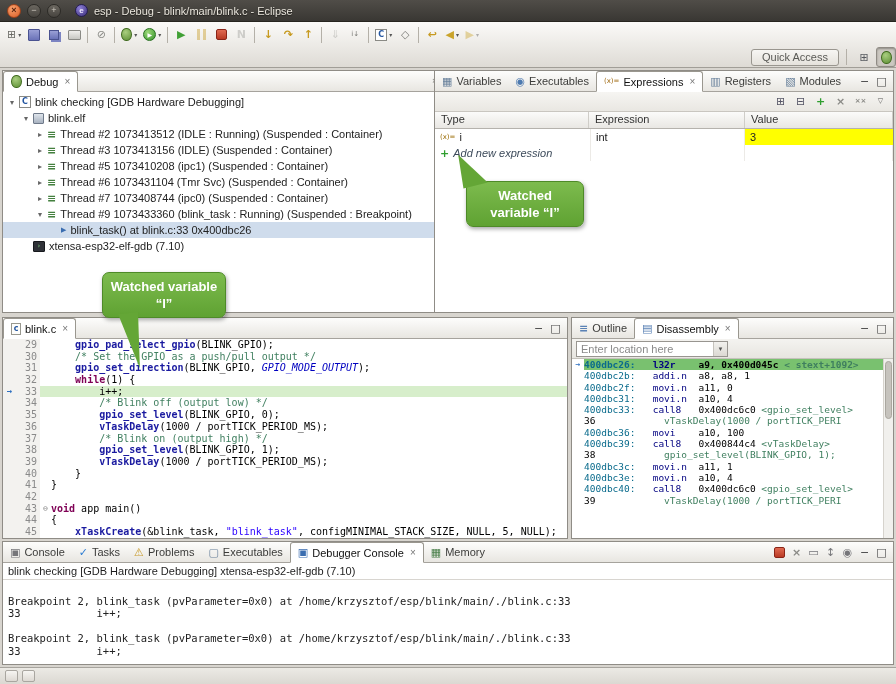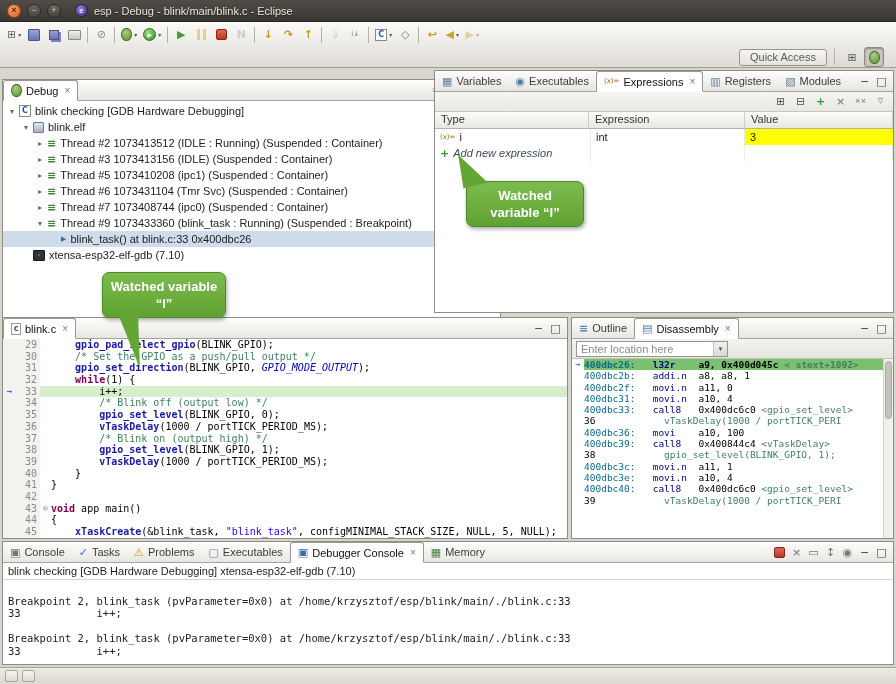--- a/index.html
+++ b/index.html
@@ -11,21 +11,21 @@
 #titlebar{position:absolute;left:0;top:0;width:896px;height:22px;background:linear-gradient(#504d48,#393733);border-bottom:1px solid #27251f;display:flex;align-items:center;gap:6px;padding:0 7px}
 .winbtn{width:14px;height:14px;border-radius:50%;display:inline-flex;align-items:center;justify-content:center;font-size:9px;line-height:1;cursor:default}
 .winbtn.close{background:radial-gradient(circle at 35% 30%,#f7a06c,#dd5f27);border:1px solid #9e431c;color:#55220e;font-weight:bold}
 .winbtn.min,.winbtn.max{background:linear-gradient(#6b6760,#47443f);border:1px solid #2c2a26;color:#cfcac1}
 .appicon{width:13px;height:13px;border-radius:50%;margin-left:8px;background:radial-gradient(circle at 35% 30%,#8d7fd8,#3b2e78);border:1px solid #241c52;display:inline-flex;align-items:center;justify-content:center;color:#efeaff;font-size:8px;font-weight:bold}
 #titlebar .title{color:#e9e5dc;font-weight:normal;text-shadow:0 1px 1px #1d1c19}
 
 
 #toolbar{position:absolute;left:0;top:22px;width:896px;height:46px;background:linear-gradient(#fbfaf8,#dedbd5);border-bottom:1px solid #a19e97}
 #toolbar .row1{height:25px;display:flex;align-items:center;padding:0 4px}
-#toolbar .row2{height:20px;display:flex;align-items:center;justify-content:flex-end;padding:0 12px;gap:4px}
+#toolbar .row2{height:20px;display:flex;align-items:center;justify-content:flex-end;padding:0 0;gap:4px}
 .tbi{height:20px;min-width:20px;display:inline-flex;align-items:center;justify-content:center;border:1px solid transparent;border-radius:3px;padding:0 2px;gap:1px}
 .tbi.dim{opacity:.42}
 .tbi.pressed{background:#ccc8c1;border-color:#8f8b84;box-shadow:inset 0 1px 2px rgba(0,0,0,.3)}
 .tbi .dd{font-size:6px;color:#555;margin-left:1px}
 .tbsep{width:1px;height:16px;background:#b4b0a8;margin:0 3px;display:inline-block}
 .qa{border:1px solid #99968f;border-radius:3px;background:linear-gradient(#f7f6f3,#e5e2dc);color:#5a5a56;padding:0 10px;height:17px;display:inline-flex;align-items:center}
 .persp{display:inline-flex;align-items:center;gap:2px}
 
 
 .icon{display:inline-flex;align-items:center;justify-content:center;font-family:"DejaVu Sans",sans-serif;font-size:11px;line-height:1;flex:none}
@@ -46,21 +46,21 @@
 .view{position:absolute;background:#fff;border:1px solid #8f8c86;display:flex;flex-direction:column;overflow:hidden}
 .tabbar{height:21px;min-height:21px;background:linear-gradient(#fdfdfc,#e8e6e1);border-bottom:1px solid #a6a39d;display:flex;align-items:stretch}
 .tabs{display:flex;align-items:stretch;height:100%}
 .tab{display:inline-flex;align-items:center;gap:4px;padding:0 7px;color:#3c3c3a;white-space:nowrap}
 .tab.active{background:#fff;border:1px solid #9a978f;border-bottom:1px solid #fff;border-radius:3px 3px 0 0;margin-bottom:-1px;color:#111}
 .tab .tlabel{pointer-events:none}
 .tab .tclose{color:#777;font-size:10px;margin-left:2px}
 .corner{margin-left:auto;display:flex;align-items:center;gap:2px;padding:0 4px}
 .vicon{width:15px;height:15px;display:inline-flex;align-items:center;justify-content:center}
 
-#debug-view{left:2px;top:79px;width:499px;height:243px}
+#debug-view{left:2px;top:70px;width:499px;height:243px}
 #expr-view{left:434px;top:70px;width:460px;height:243px}
 #editor-view{left:2px;top:317px;width:566px;height:222px}
 #disasm-view{left:571px;top:317px;width:323px;height:222px}
 #console-view{left:2px;top:541px;width:892px;height:124px}
 
 
 #debug-tree{flex:1;overflow:hidden;padding-top:2px;background:#fff}
 .trow{height:16px;display:flex;align-items:center;white-space:nowrap}
 .trow.selected{background:#cfdcec}
 .texp{width:12px;text-align:center;color:#666;font-size:8px;flex:none}

